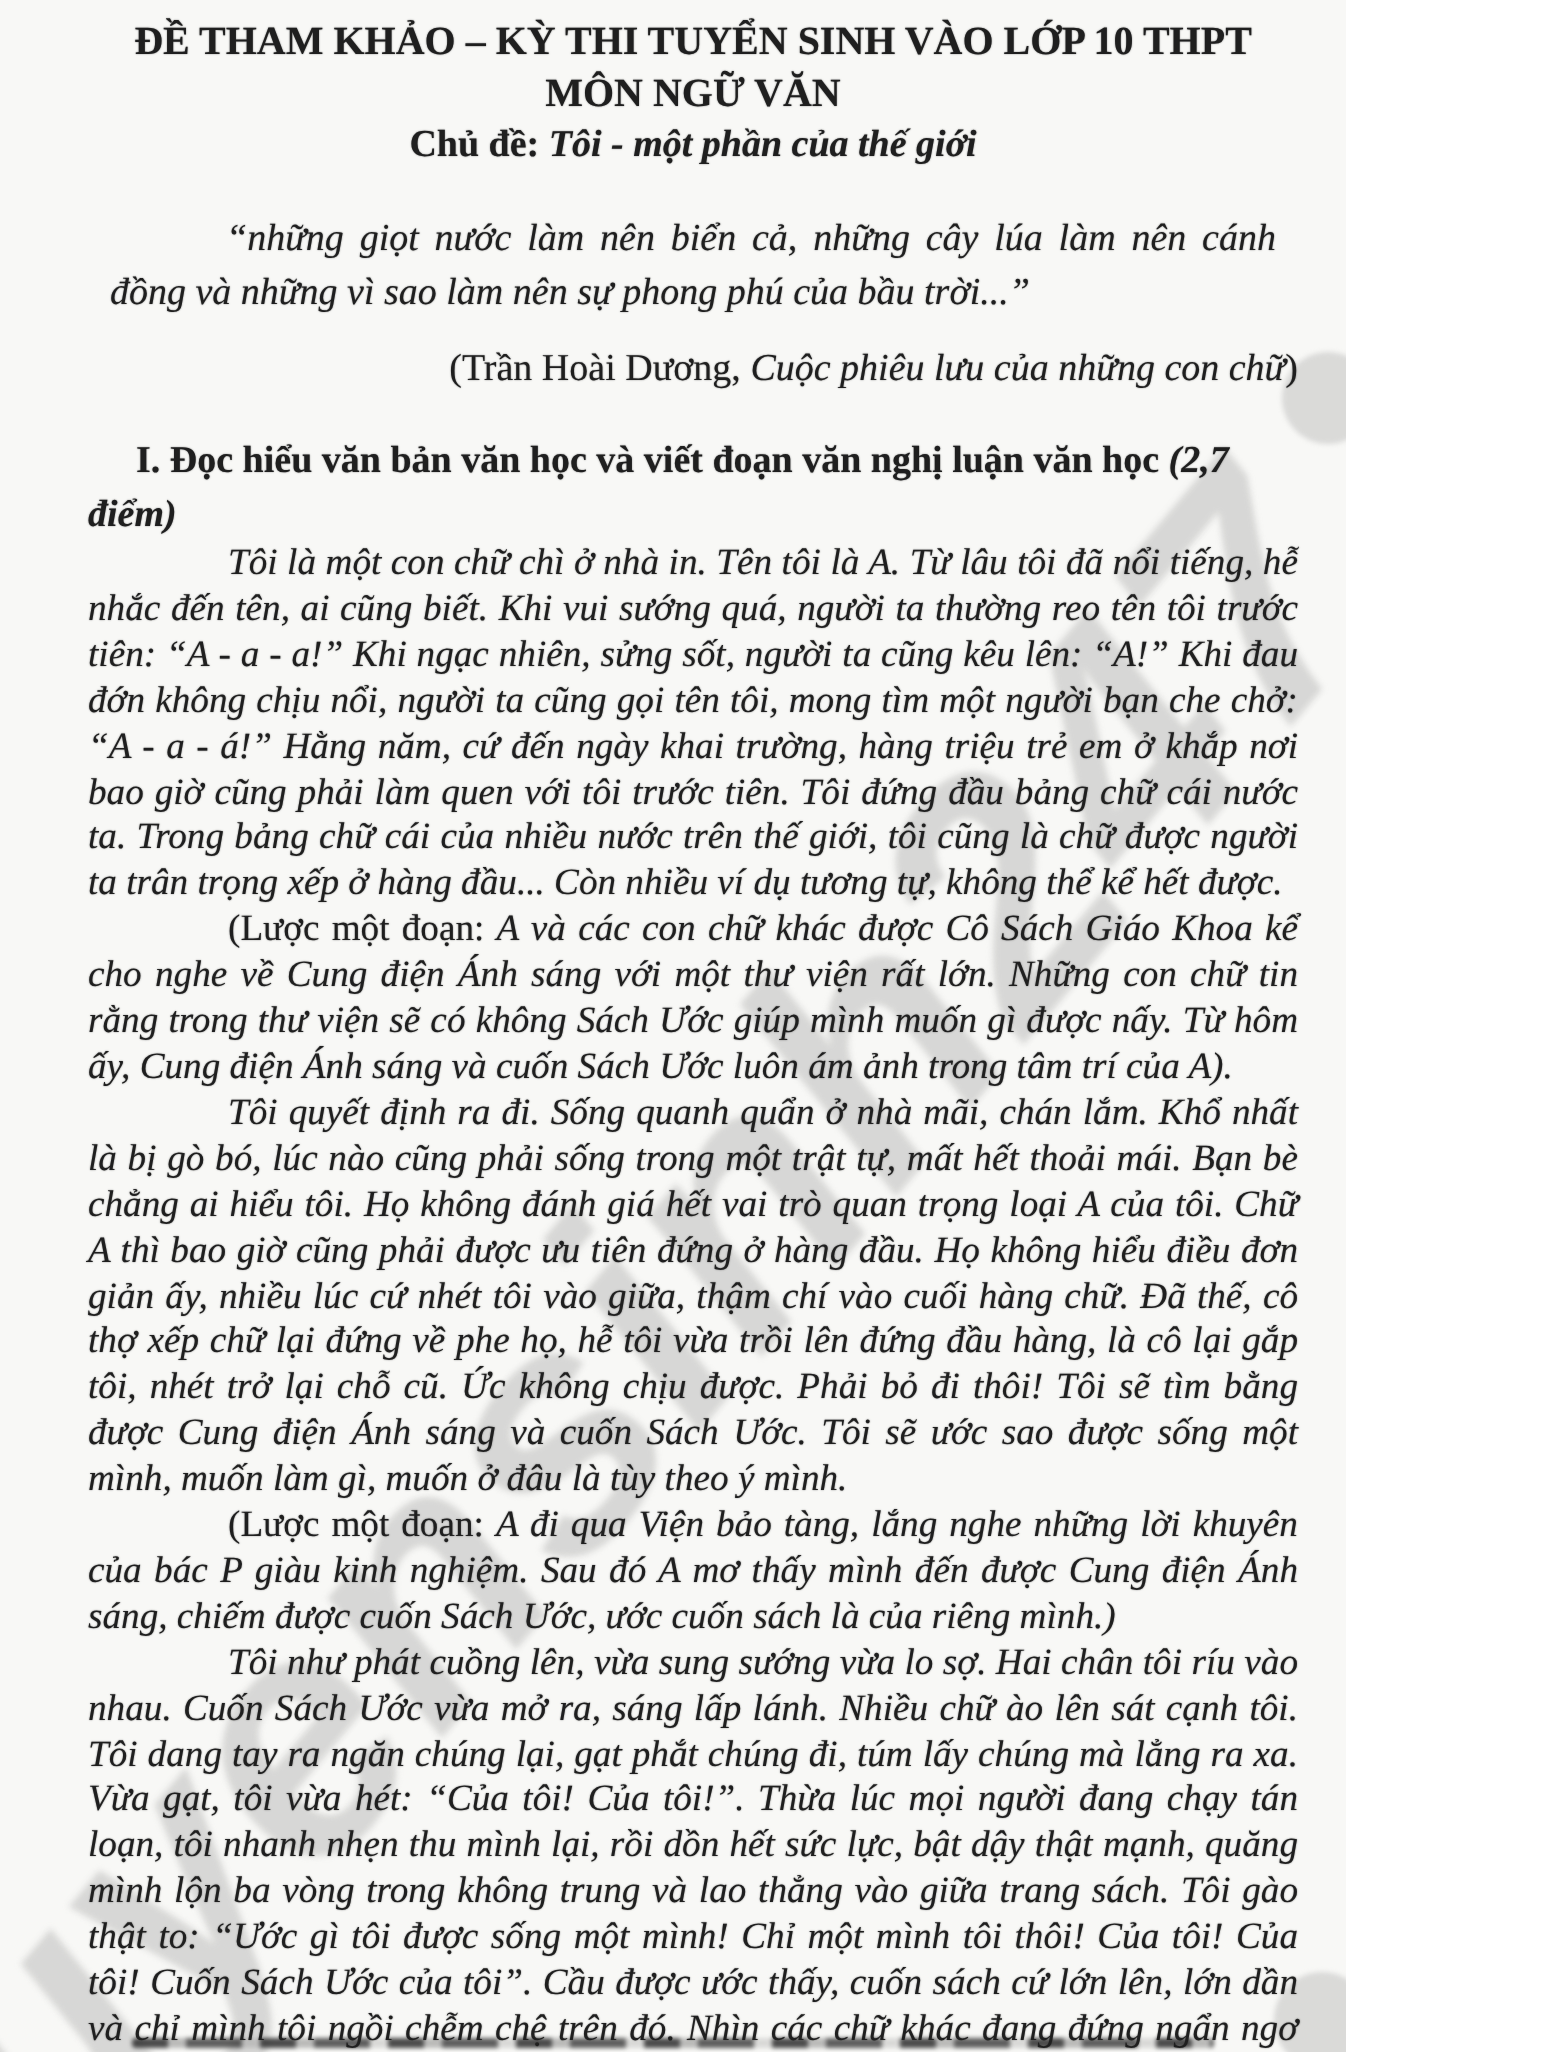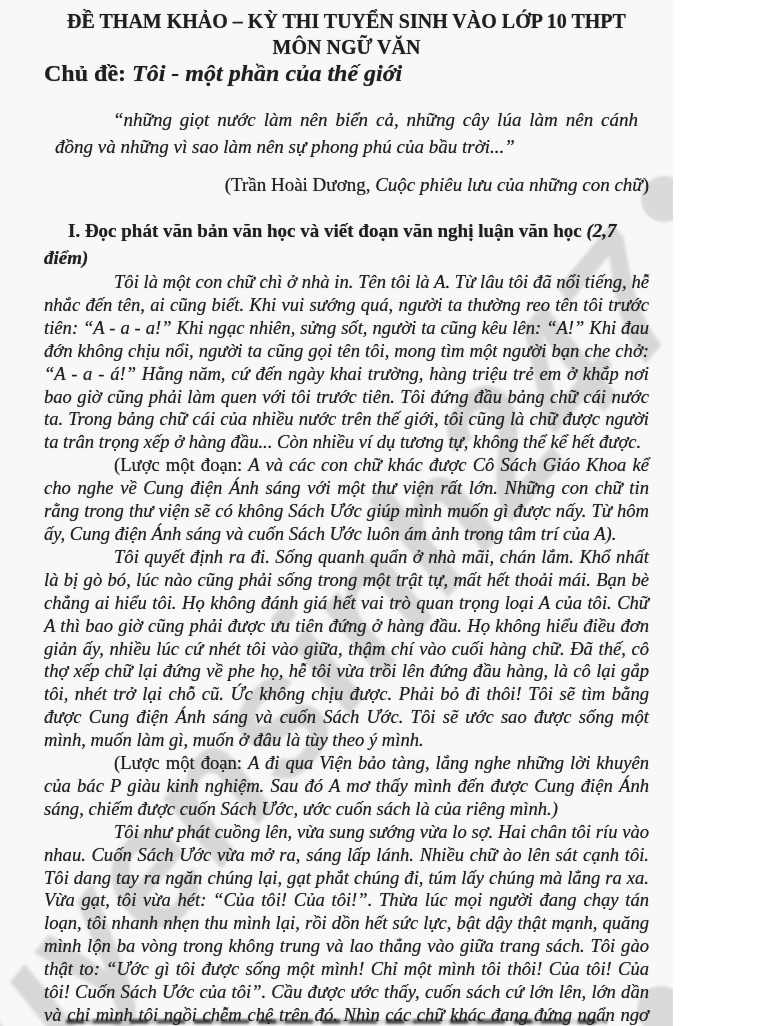--- a/index.html
+++ b/index.html
@@ -27,22 +27,23 @@
     margin: 0;
   }
   .duration {
     text-align: center;
     font-weight: bold;
     font-size: 19px;
     line-height: 26px;
     margin: 0 0 18px 0;
   }
   .topic {
+    text-align: center;
     font-weight: bold;
-    font-size: 24px;
+    font-size: 19px;
     line-height: 26px;
     margin: 0 0 20px 0;
   }
   .topic .it { font-style: italic; }
   
   .epigraph {
     font-style: italic;
     font-size: 19px;
     line-height: 27px;
     text-align: justify;
@@ -134,21 +135,21 @@
 
     <p class="title-line">ĐỀ THAM KHẢO – KỲ THI TUYỂN SINH VÀO LỚP 10 THPT</p>
     <p class="title-line">MÔN NGỮ VĂN</p>
 
     <p class="topic"><span>Chủ đề: </span><span class="it">Tôi - một phần của thế giới</span></p>
 
     <p class="epigraph">“những giọt nước làm nên biển cả, những cây lúa làm nên cánh đồng và những vì sao làm nên sự phong phú của bầu trời...”</p>
 
     <p class="attribution"><span>(Trần Hoài Dương, </span><span class="it">Cuộc phiêu lưu của những con chữ</span><span>)</span></p>
 
-    <p class="section-heading"><span>I. Đọc phát văn bản văn học và viết đoạn văn nghị luận văn học </span><span class="it">(2,7 điểm)</span></p>
+    <p class="section-heading"><span>I. Đọc hiểu văn bản văn học và viết đoạn văn nghị luận văn học </span><span class="it">(2,7 điểm)</span></p>
 
     <div class="passage">
       <p><span class="lead"></span><span class="body-it">Tôi là một con chữ chì ở nhà in. Tên tôi là A. Từ lâu tôi đã nổi tiếng, hễ nhắc đến tên, ai cũng biết. Khi vui sướng quá, người ta thường reo tên tôi trước tiên: “A - a - a!” Khi ngạc nhiên, sửng sốt, người ta cũng kêu lên: “A!” Khi đau đớn không chịu nổi, người ta cũng gọi tên tôi, mong tìm một người bạn che chở: “A - a - á!” Hằng năm, cứ đến ngày khai trường, hàng triệu trẻ em ở khắp nơi bao giờ cũng phải làm quen với tôi trước tiên. Tôi đứng đầu bảng chữ cái nước ta. Trong bảng chữ cái của nhiều nước trên thế giới, tôi cũng là chữ được người ta trân trọng xếp ở hàng đầu... Còn nhiều ví dụ tương tự, không thể kể hết được.</span></p>
       <p><span class="lead">(Lược một đoạn: </span><span class="body-it">A và các con chữ khác được Cô Sách Giáo Khoa kể cho nghe về Cung điện Ánh sáng với một thư viện rất lớn. Những con chữ tin rằng trong thư viện sẽ có không Sách Ước giúp mình muốn gì được nấy. Từ hôm ấy, Cung điện Ánh sáng và cuốn Sách Ước luôn ám ảnh trong tâm trí của A).</span></p>
       <p><span class="lead"></span><span class="body-it">Tôi quyết định ra đi. Sống quanh quẩn ở nhà mãi, chán lắm. Khổ nhất là bị gò bó, lúc nào cũng phải sống trong một trật tự, mất hết thoải mái. Bạn bè chẳng ai hiểu tôi. Họ không đánh giá hết vai trò quan trọng loại A của tôi. Chữ A thì bao giờ cũng phải được ưu tiên đứng ở hàng đầu. Họ không hiểu điều đơn giản ấy, nhiều lúc cứ nhét tôi vào giữa, thậm chí vào cuối hàng chữ. Đã thế, cô thợ xếp chữ lại đứng về phe họ, hễ tôi vừa trồi lên đứng đầu hàng, là cô lại gắp tôi, nhét trở lại chỗ cũ. Ức không chịu được. Phải bỏ đi thôi! Tôi sẽ tìm bằng được Cung điện Ánh sáng và cuốn Sách Ước. Tôi sẽ ước sao được sống một mình, muốn làm gì, muốn ở đâu là tùy theo ý mình.</span></p>
       <p><span class="lead">(Lược một đoạn: </span><span class="body-it">A đi qua Viện bảo tàng, lắng nghe những lời khuyên của bác P giàu kinh nghiệm. Sau đó A mơ thấy mình đến được Cung điện Ánh sáng, chiếm được cuốn Sách Ước, ước cuốn sách là của riêng mình.)</span></p>
       <p><span class="lead"></span><span class="body-it">Tôi như phát cuồng lên, vừa sung sướng vừa lo sợ. Hai chân tôi ríu vào nhau. Cuốn Sách Ước vừa mở ra, sáng lấp lánh. Nhiều chữ ào lên sát cạnh tôi. Tôi dang tay ra ngăn chúng lại, gạt phắt chúng đi, túm lấy chúng mà lẳng ra xa. Vừa gạt, tôi vừa hét: “Của tôi! Của tôi!”. Thừa lúc mọi người đang chạy tán loạn, tôi nhanh nhẹn thu mình lại, rồi dồn hết sức lực, bật dậy thật mạnh, quăng mình lộn ba vòng trong không trung và lao thẳng vào giữa trang sách. Tôi gào thật to: “Ước gì tôi được sống một mình! Chỉ một mình tôi thôi! Của tôi! Của tôi! Cuốn Sách Ước của tôi”. Cầu được ước thấy, cuốn sách cứ lớn lên, lớn dần và chỉ mình tôi ngồi chễm chệ trên đó. Nhìn các chữ khác đang đứng ngẩn ngơ phía dưới với những đôi mắt đầy thèm muốn, tôi sung sướng quá, cười ha hả rất sảng khoái. Trang sách cứ trải rộng mãi, cuồn cuộn như những đợt sóng. Ban đầu, điều đó làm tôi rất thích thú, nhưng sau lại thấy sợ. Xung quanh tôi vắng lặng, không một tiếng chim kêu, không một tiếng cây cỏ rì rào, không một bóng người qua lại. Tất cả chỉ một màu trắng lạnh lẽo như một bãi cát chết, nhìn hút tầm mắt. Bây giờ tôi mới nhận ra điều</span></p>
     </div>
 
   </div>

